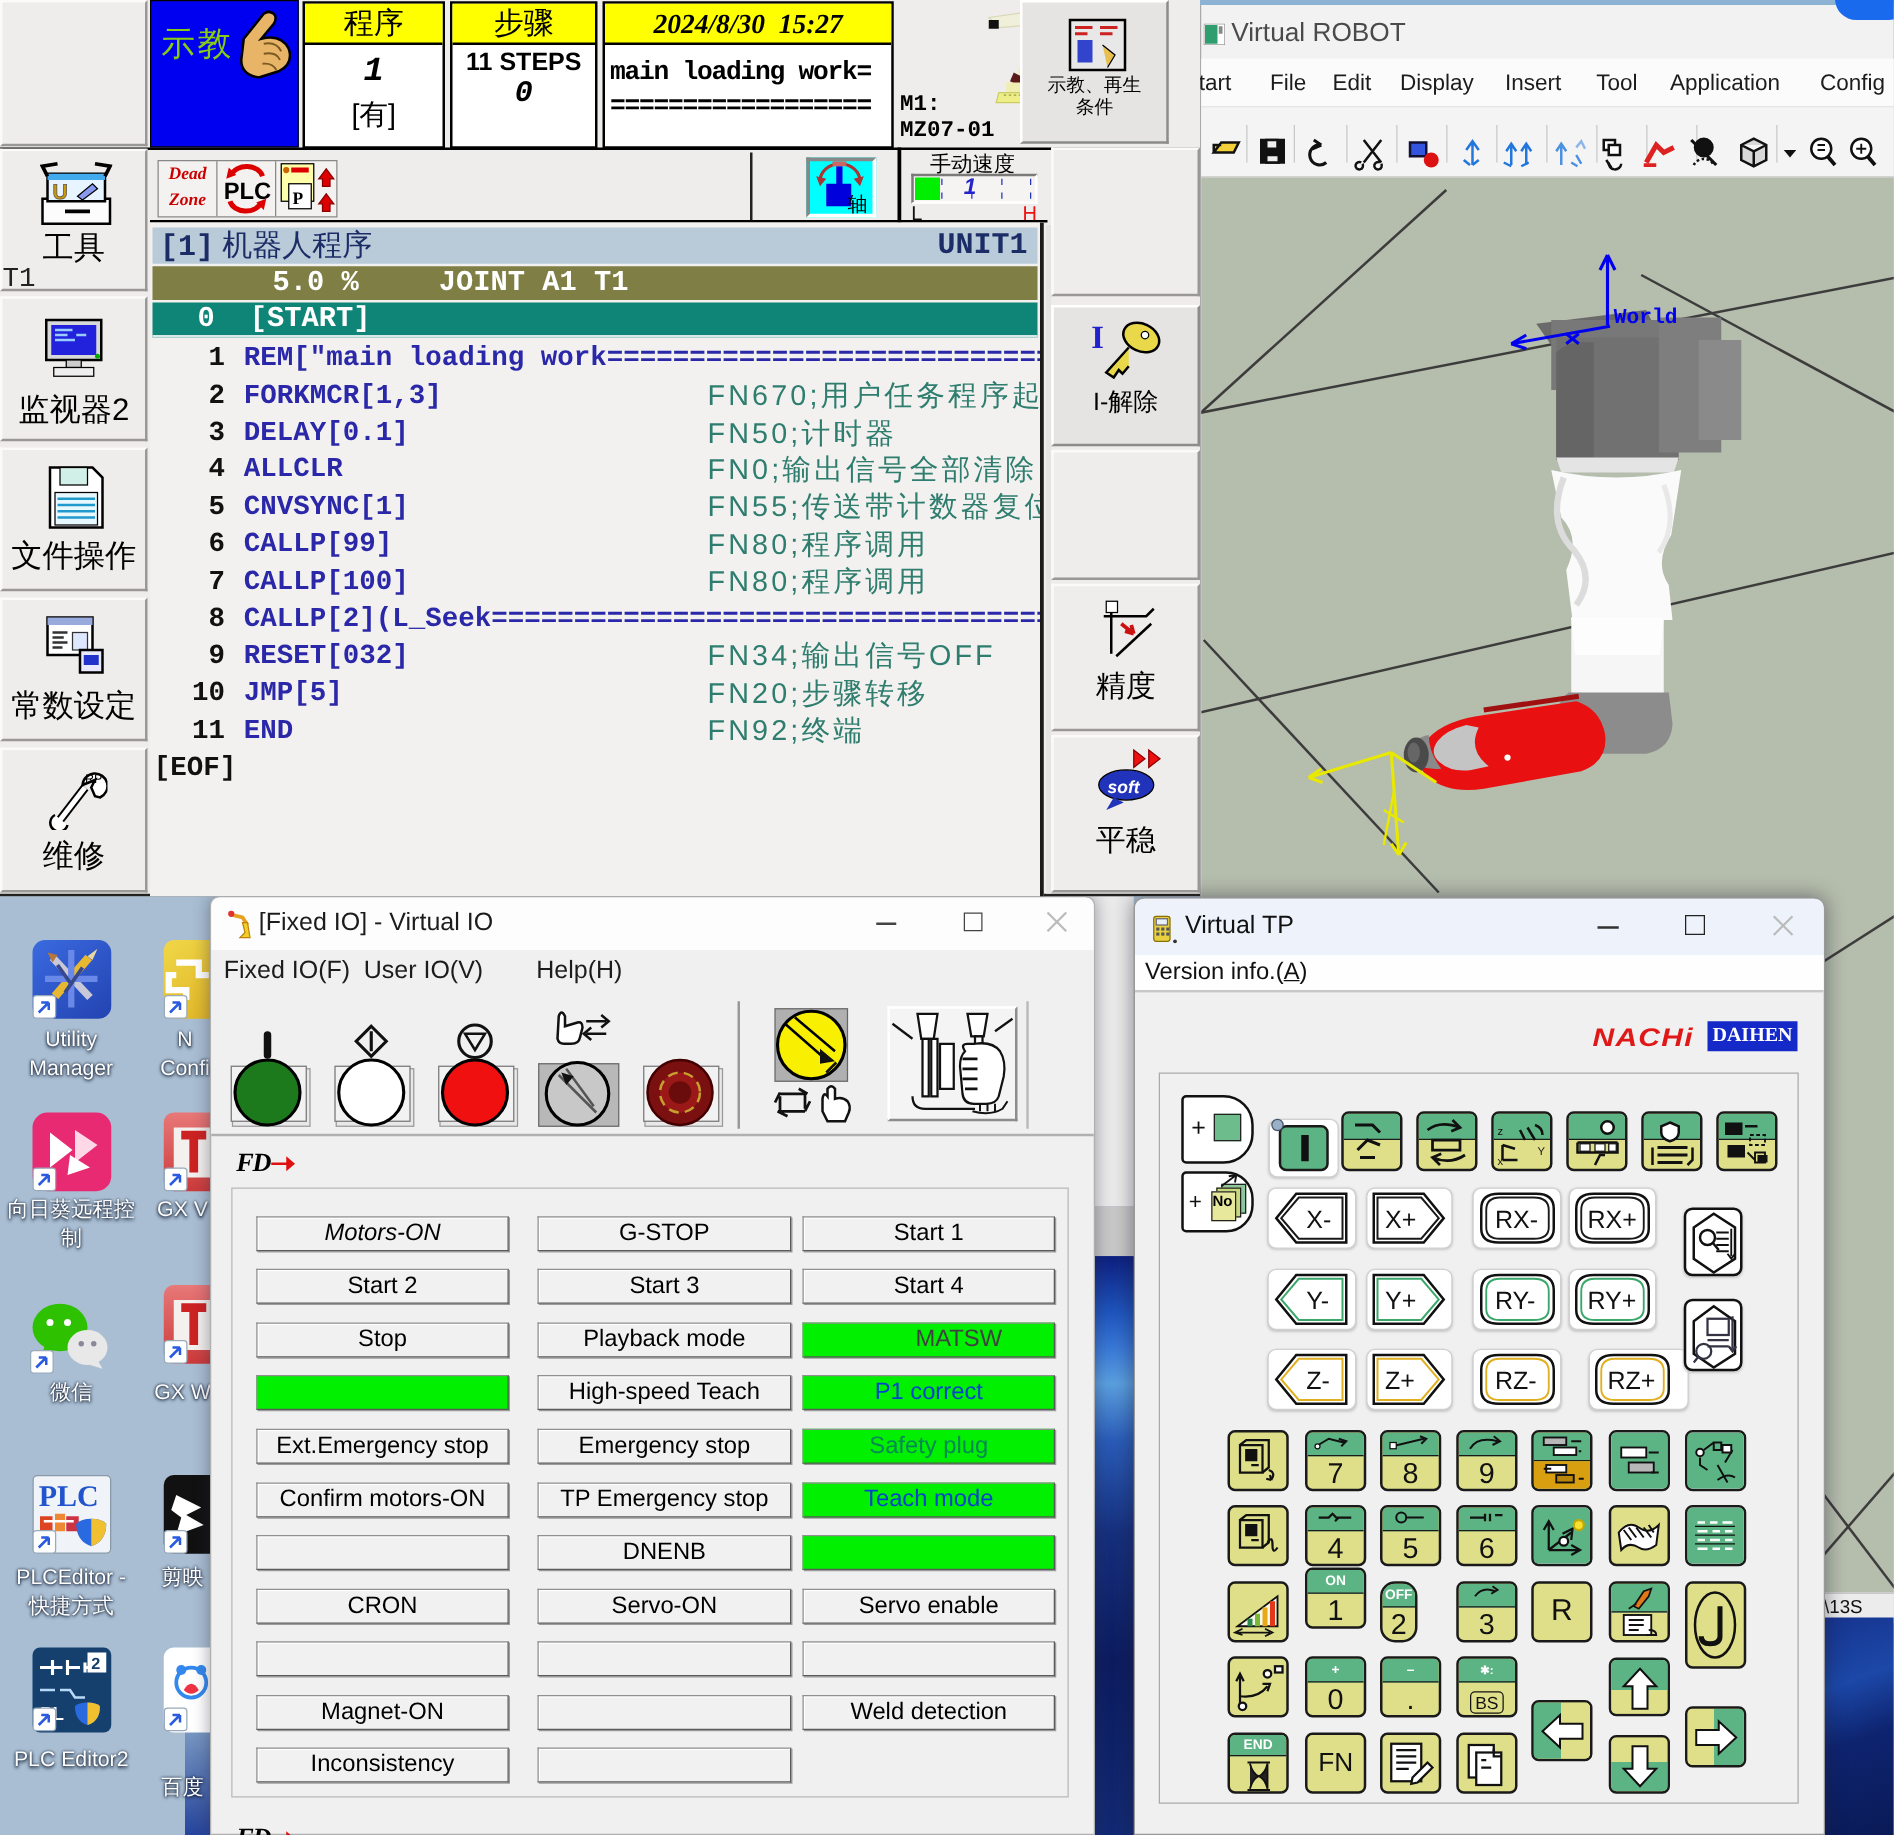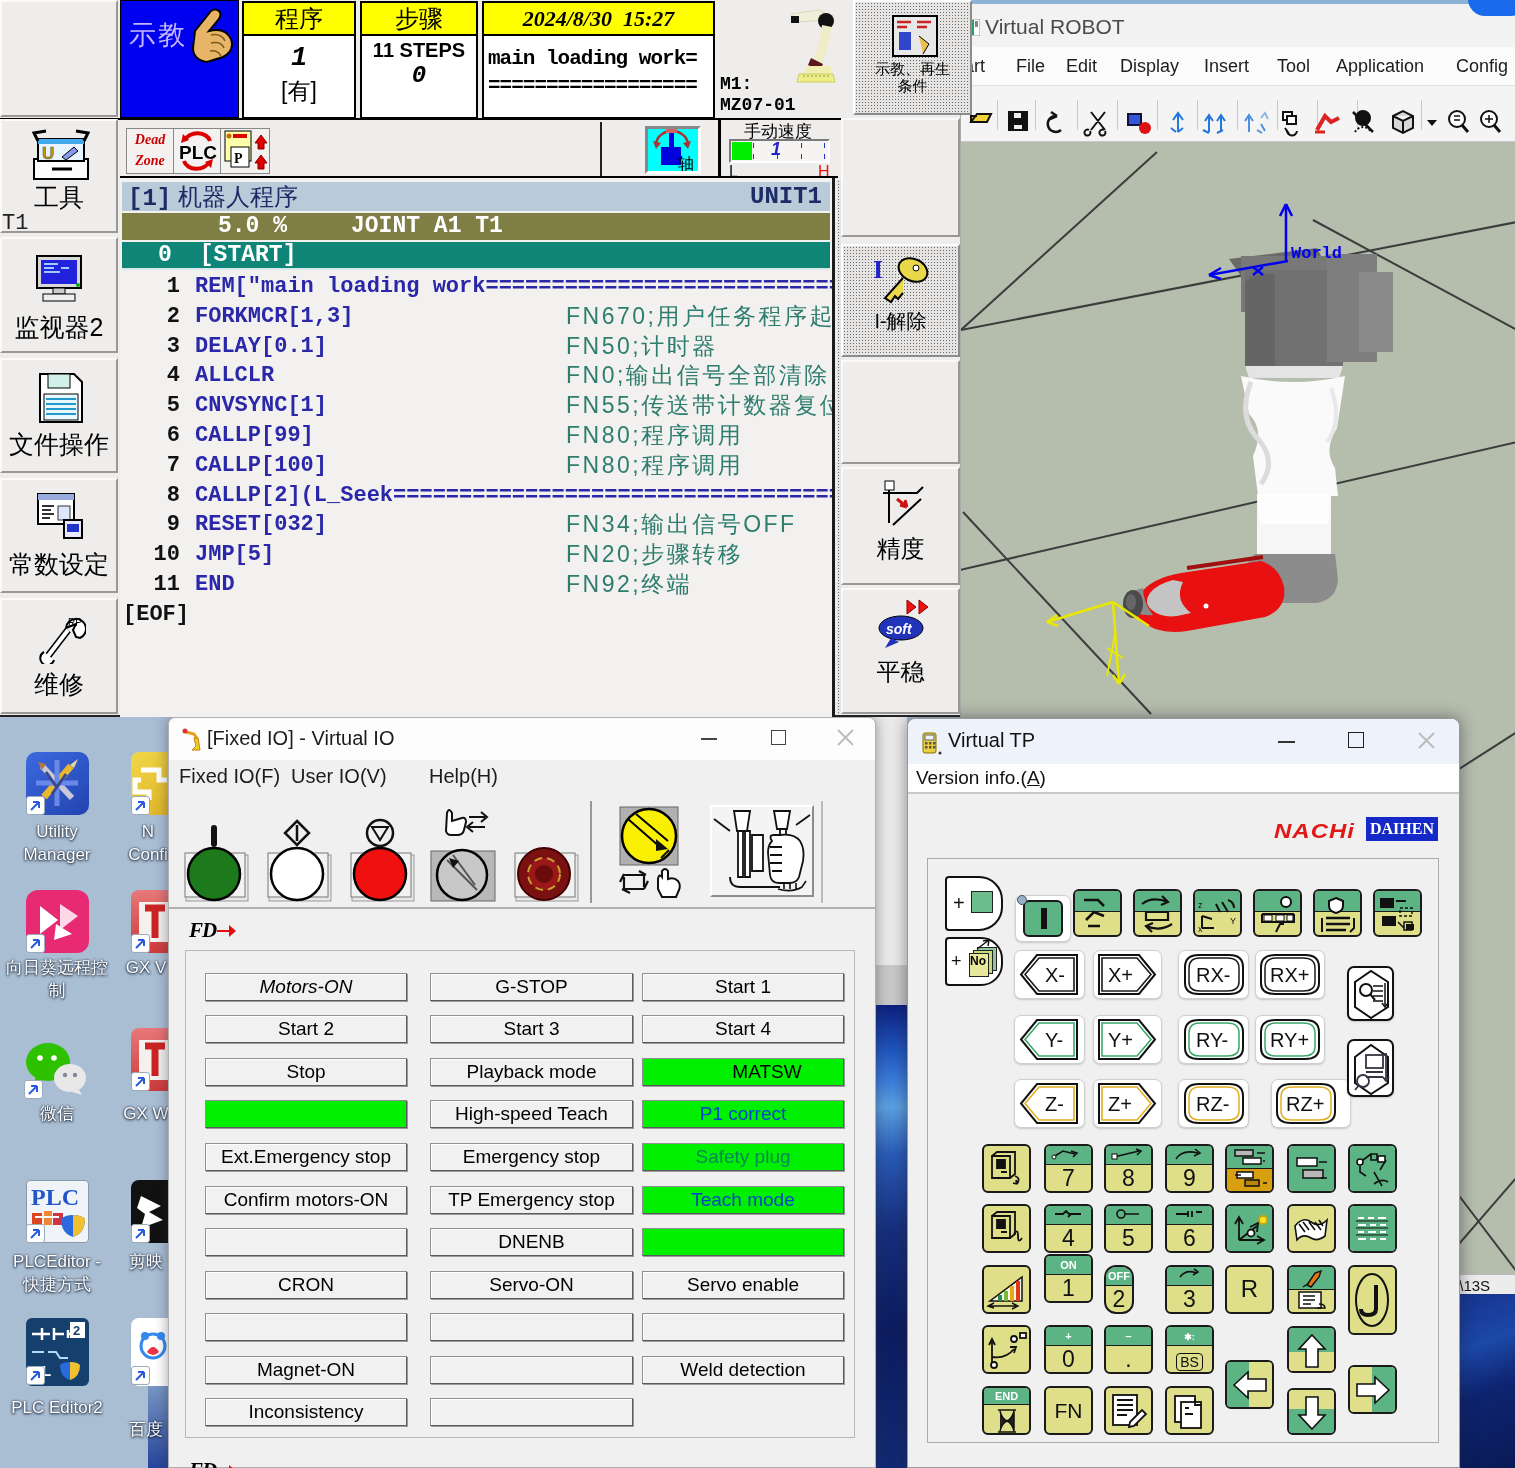--- a/index.html
+++ b/index.html
@@ -427,21 +427,21 @@
     </svg>
  <div class="abs" style="left:16px;top:232px;width:670px;height:488px;border:1px solid #b8b8b8" id="fiopanel">
       <div class="wbtn" style="left:19px;top:22px;width:202px;height:28px;line-height:26px;font-style:italic;">Motors-ON</div>
       <div class="wbtn" style="left:244px;top:22px;width:203px;height:28px;line-height:26px;">G-STOP</div>
       <div class="wbtn" style="left:456px;top:22px;width:202px;height:28px;line-height:26px;">Start 1</div>
       <div class="wbtn" style="left:19px;top:64px;width:202px;height:28px;line-height:26px;">Start 2</div>
       <div class="wbtn" style="left:244px;top:64px;width:203px;height:28px;line-height:26px;">Start 3</div>
       <div class="wbtn" style="left:456px;top:64px;width:202px;height:28px;line-height:26px;">Start 4</div>
       <div class="wbtn" style="left:19px;top:107px;width:202px;height:28px;line-height:26px;">Stop</div>
       <div class="wbtn" style="left:244px;top:107px;width:203px;height:28px;line-height:26px;">Playback mode</div>
-      <div class="gbtn" style="left:456px;top:107px;width:202px;height:28px;line-height:26px;color:#000000;padding-left:48px;">MATSW</div>
+      <div class="gbtn" style="left:456px;top:107px;width:202px;height:28px;line-height:26px;color:#404040;padding-left:48px;">MATSW</div>
       <div class="gbtn" style="left:19px;top:149px;width:202px;height:28px;line-height:26px;"></div>
       <div class="wbtn" style="left:244px;top:149px;width:203px;height:28px;line-height:26px;">High-speed Teach</div>
       <div class="gbtn" style="left:456px;top:149px;width:202px;height:28px;line-height:26px;color:#0044cc;">P1 correct</div>
       <div class="wbtn" style="left:19px;top:192px;width:202px;height:28px;line-height:26px;">Ext.Emergency stop</div>
       <div class="wbtn" style="left:244px;top:192px;width:203px;height:28px;line-height:26px;">Emergency stop</div>
       <div class="gbtn" style="left:456px;top:192px;width:202px;height:28px;line-height:26px;color:#008855;">Safety plug</div>
       <div class="wbtn" style="left:19px;top:235px;width:202px;height:28px;line-height:26px;">Confirm motors-ON</div>
       <div class="wbtn" style="left:244px;top:235px;width:203px;height:28px;line-height:26px;">TP Emergency stop</div>
       <div class="gbtn" style="left:456px;top:235px;width:202px;height:28px;line-height:26px;color:#0044cc;">Teach mode</div>
       <div class="wbtn" style="left:19px;top:277px;width:202px;height:28px;line-height:26px;"></div>
@@ -864,21 +864,21 @@
         </svg>
       </div>
     </div>
 </div>
 
 <div class="abs" id="mainapp" style="left:0;top:0;width:960px;height:717px;background:#efedeb;border-bottom:2px solid #222;z-index:30">
 
  <div class="abs cell3d" style="left:0;top:0;width:118px;height:117px"></div>
 
  <div class="abs" style="left:120px;top:0;width:119px;height:118px;background:#0000f0;border:1px solid #000">
-   <div class="abs" style="left:8px;top:16px;color:#c4b5fd;font-size:27px;letter-spacing:2px">示教</div>
+   <div class="abs" style="left:8px;top:16px;color:#84cc16;font-size:27px;letter-spacing:2px">示教</div>
    <svg class="abs" style="left:60px;top:6px" width="56" height="56" viewBox="0 0 56 56">
      <path d="M14 24 L30 4 q4 -3 8 0 q3 3 0 8 L28 24 q16 -4 22 8 q4 12 -8 18 l-16 5 q-14 -2 -14 -14 Z" fill="#e8b468" stroke="#000" stroke-width="2"></path>
      <path d="M30 28 q10 -2 14 6 m-14 2 q10 -2 13 5 m-14 3 q8 -1 11 5" fill="none" stroke="#7a5a20" stroke-width="1.5"></path>
    </svg>
  </div>
 
  <div class="abs" style="left:242px;top:1px;width:114px;height:118px;background:#fff;border:2px solid #000">
    <div style="height:33px;background:#ffff00;border-bottom:2px solid #000;text-align:center;font-size:24px;line-height:32px">程序</div>
    <div class="mono" style="text-align:center;font-size:27px;font-weight:bold;font-style:italic;margin-top:7px">1</div>
    <div style="text-align:center;font-size:23px;margin-top:3px">[有]</div>
@@ -1025,21 +1025,21 @@
 
  <div id="program" class="abs" style="left:120px;top:178px;width:715px;height:539px;background:#f2f1ef;overflow:hidden;border-right:3px solid #1a1a1a">
   <div class="abs" style="left:2px;top:4px;width:708px;height:29px;background:#b9cbd9;color:#1c2c66;font-size:24px;line-height:29px"><span style="margin-left:6px;font-family:'Liberation Mono',monospace;font-weight:bold">[1]</span> <span>机器人程序</span><span class="abs mono" style="right:8px;font-weight:bold">UNIT1</span></div>
   <div class="abs mono" style="left:2px;top:35px;width:708px;height:27px;background:#7f7f45;color:#fff;font-size:23px;font-weight:bold;line-height:26px"><span style="margin-left:96px">5.0 %</span><span style="margin-left:64px">JOINT A1 T1</span></div>
   <div class="abs mono" style="left:2px;top:64px;width:708px;height:28px;background:#0f8577;border-bottom:2px solid #d8e8e8;color:#fff;font-size:23px;font-weight:bold;line-height:27px"><span style="margin-left:36px">0</span><span style="margin-left:28px">[START]</span></div>
   <div id="plist" class="mono" style="position:absolute;left:0;top:94px;font-size:22px;font-weight:bold;line-height:29.8px;white-space:pre;color:#2a28a8"><div style="position:relative;height:29.8px"><span style="position:absolute;left:20px;width:40px;text-align:right;color:#111">1</span><span style="position:absolute;left:75px">REM["main loading work==============================</span><span style="position:absolute;left:446px;color:#2e7d6e;font-family:'Liberation Sans',sans-serif;font-size:23px;font-weight:normal;letter-spacing:2.5px"></span></div><div style="position:relative;height:29.8px"><span style="position:absolute;left:20px;width:40px;text-align:right;color:#111">2</span><span style="position:absolute;left:75px">FORKMCR[1,3]</span><span style="position:absolute;left:446px;color:#2e7d6e;font-family:'Liberation Sans',sans-serif;font-size:23px;font-weight:normal;letter-spacing:2.5px">FN670;用户任务程序起动</span></div><div style="position:relative;height:29.8px"><span style="position:absolute;left:20px;width:40px;text-align:right;color:#111">3</span><span style="position:absolute;left:75px">DELAY[0.1]</span><span style="position:absolute;left:446px;color:#2e7d6e;font-family:'Liberation Sans',sans-serif;font-size:23px;font-weight:normal;letter-spacing:2.5px">FN50;计时器</span></div><div style="position:relative;height:29.8px"><span style="position:absolute;left:20px;width:40px;text-align:right;color:#111">4</span><span style="position:absolute;left:75px">ALLCLR</span><span style="position:absolute;left:446px;color:#2e7d6e;font-family:'Liberation Sans',sans-serif;font-size:23px;font-weight:normal;letter-spacing:2.5px">FN0;输出信号全部清除</span></div><div style="position:relative;height:29.8px"><span style="position:absolute;left:20px;width:40px;text-align:right;color:#111">5</span><span style="position:absolute;left:75px">CNVSYNC[1]</span><span style="position:absolute;left:446px;color:#2e7d6e;font-family:'Liberation Sans',sans-serif;font-size:23px;font-weight:normal;letter-spacing:2.5px">FN55;传送带计数器复位</span></div><div style="position:relative;height:29.8px"><span style="position:absolute;left:20px;width:40px;text-align:right;color:#111">6</span><span style="position:absolute;left:75px">CALLP[99]</span><span style="position:absolute;left:446px;color:#2e7d6e;font-family:'Liberation Sans',sans-serif;font-size:23px;font-weight:normal;letter-spacing:2.5px">FN80;程序调用</span></div><div style="position:relative;height:29.8px"><span style="position:absolute;left:20px;width:40px;text-align:right;color:#111">7</span><span style="position:absolute;left:75px">CALLP[100]</span><span style="position:absolute;left:446px;color:#2e7d6e;font-family:'Liberation Sans',sans-serif;font-size:23px;font-weight:normal;letter-spacing:2.5px">FN80;程序调用</span></div><div style="position:relative;height:29.8px"><span style="position:absolute;left:20px;width:40px;text-align:right;color:#111">8</span><span style="position:absolute;left:75px">CALLP[2](L_Seek========================================</span><span style="position:absolute;left:446px;color:#2e7d6e;font-family:'Liberation Sans',sans-serif;font-size:23px;font-weight:normal;letter-spacing:2.5px"></span></div><div style="position:relative;height:29.8px"><span style="position:absolute;left:20px;width:40px;text-align:right;color:#111">9</span><span style="position:absolute;left:75px">RESET[032]</span><span style="position:absolute;left:446px;color:#2e7d6e;font-family:'Liberation Sans',sans-serif;font-size:23px;font-weight:normal;letter-spacing:2.5px">FN34;输出信号OFF</span></div><div style="position:relative;height:29.8px"><span style="position:absolute;left:20px;width:40px;text-align:right;color:#111">10</span><span style="position:absolute;left:75px">JMP[5]</span><span style="position:absolute;left:446px;color:#2e7d6e;font-family:'Liberation Sans',sans-serif;font-size:23px;font-weight:normal;letter-spacing:2.5px">FN20;步骤转移</span></div><div style="position:relative;height:29.8px"><span style="position:absolute;left:20px;width:40px;text-align:right;color:#111">11</span><span style="position:absolute;left:75px">END</span><span style="position:absolute;left:446px;color:#2e7d6e;font-family:'Liberation Sans',sans-serif;font-size:23px;font-weight:normal;letter-spacing:2.5px">FN92;终端</span></div><div style="position:relative;height:29.8px"><span style="position:absolute;left:3px;color:#111">[EOF]</span></div></div>
  </div>
  <div class="abs dither" style="left:837px;top:180px;width:4px;height:535px"></div>
 
  <div id="rightbtns">
-  <div class="abs dither raised" style="left:853px;top:0;width:119px;height:115px">
+  <div class="abs dither raised" style="left:816px;top:0;width:119px;height:115px">
     <svg class="abs" style="left:36px;top:12px" width="48" height="46" viewBox="0 0 48 46">
       <rect x="2" y="2" width="44" height="40" fill="#e8e8e8" stroke="#000" stroke-width="2"></rect>
       <path d="M6 8 h14 M6 13 h10" stroke="#cc2222" stroke-width="2.5"></path>
       <path d="M26 8 h14 M26 13 h10" stroke="#cc2222" stroke-width="2.5"></path>
       <rect x="8" y="18" width="12" height="18" fill="#3344cc"></rect>
       <path d="M28 22 l10 8 l-6 10" fill="#e8c050" stroke="#000"></path>
     </svg>
     <div class="abs" style="left:0;top:58px;width:115px;text-align:center;font-size:15px;line-height:17px">示教、再生<br>条件</div>
   </div>
   <div class="abs cell3d" style="left:841px;top:118px;width:119px;height:119px"></div>

